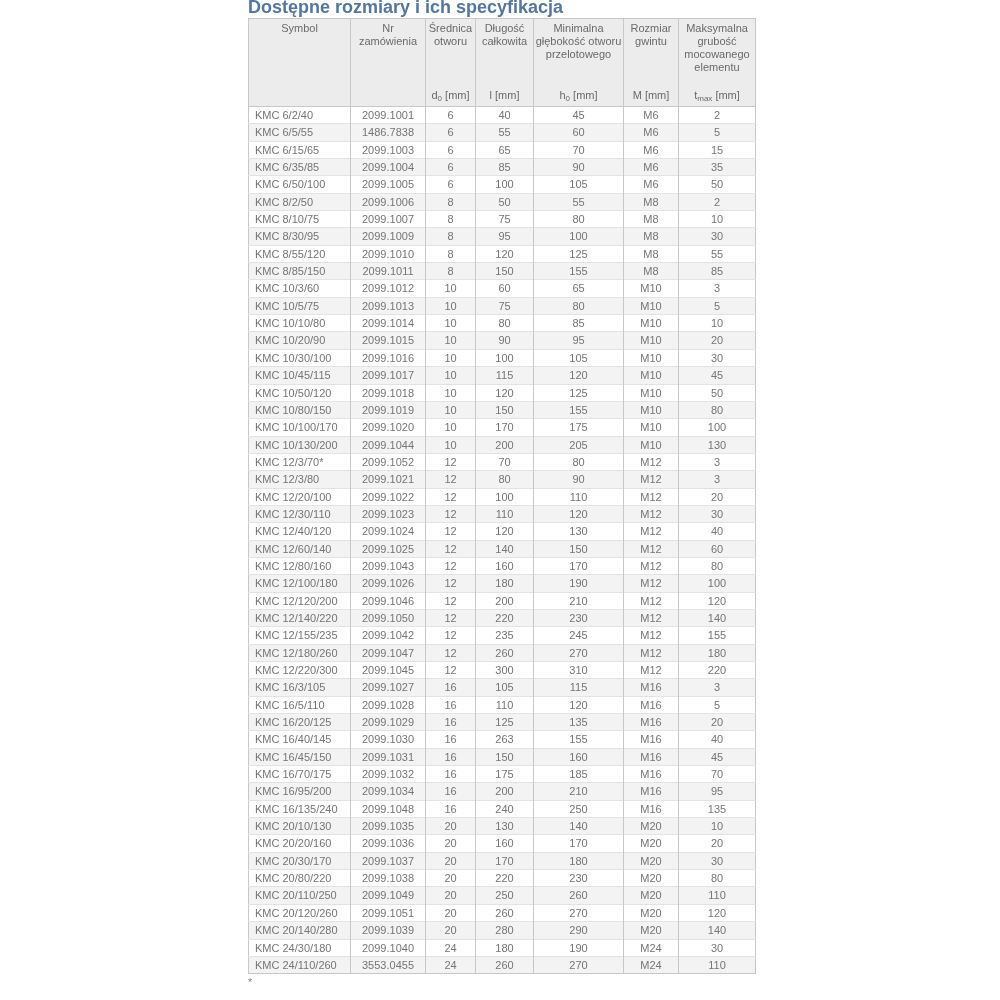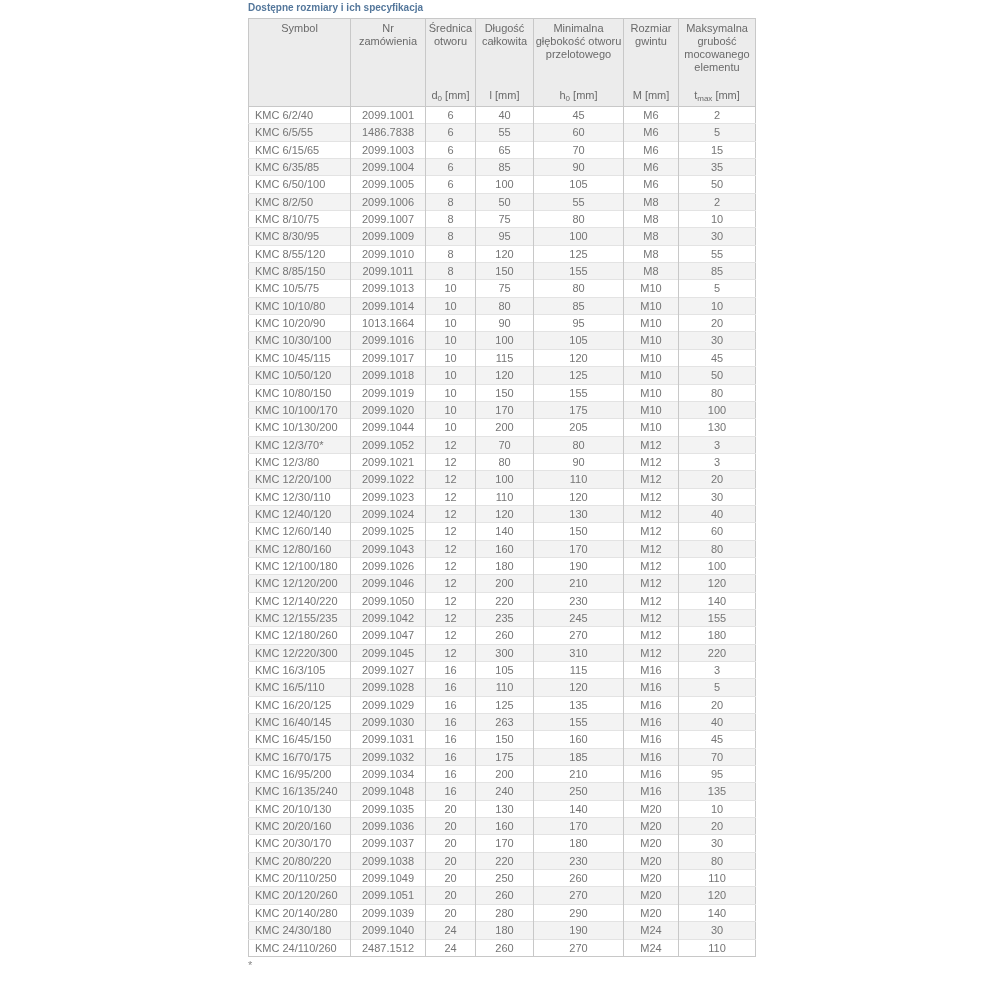--- a/index.html
+++ b/index.html
@@ -15,21 +15,21 @@
     font-family: "Liberation Sans", "DejaVu Sans", sans-serif;
   }
   .content {
     position: absolute;
     left: 248px;
     top: 0;
     width: 507px;
   }
   .title {
     margin: 0 0 3px 0;
-    font-size: 10px;
+    font-size: 18px;
     line-height: 15px;
     font-weight: bold;
     color: #54779b;
   }
   table.spec {
     border-collapse: collapse;
     table-layout: fixed;
     width: 507px;
     border: 1px solid #c8c8c8;
   }
@@ -237,40 +237,49 @@
         <tr>
           <td>KMC 8/85/150</td>
           <td>2099.1011</td>
           <td>8</td>
           <td>150</td>
           <td>155</td>
           <td>M8</td>
           <td>85</td>
         </tr>
         <tr>
+          <td>KMC 10/3/60</td>
+          <td>2099.1012</td>
+          <td>10</td>
+          <td>60</td>
+          <td>65</td>
+          <td>M10</td>
+          <td>3</td>
+        </tr>
+        <tr>
           <td>KMC 10/5/75</td>
           <td>2099.1013</td>
           <td>10</td>
           <td>75</td>
           <td>80</td>
           <td>M10</td>
           <td>5</td>
         </tr>
         <tr>
           <td>KMC 10/10/80</td>
           <td>2099.1014</td>
           <td>10</td>
           <td>80</td>
           <td>85</td>
           <td>M10</td>
           <td>10</td>
         </tr>
         <tr>
           <td>KMC 10/20/90</td>
-          <td>1013.1664</td>
+          <td>2099.1015</td>
           <td>10</td>
           <td>90</td>
           <td>95</td>
           <td>M10</td>
           <td>20</td>
         </tr>
         <tr>
           <td>KMC 10/30/100</td>
           <td>2099.1016</td>
           <td>10</td>
@@ -580,21 +589,21 @@
           <td>KMC 24/30/180</td>
           <td>2099.1040</td>
           <td>24</td>
           <td>180</td>
           <td>190</td>
           <td>M24</td>
           <td>30</td>
         </tr>
         <tr>
           <td>KMC 24/110/260</td>
-          <td>2487.1512</td>
+          <td>3553.0455</td>
           <td>24</td>
           <td>260</td>
           <td>270</td>
           <td>M24</td>
           <td>110</td>
         </tr>
       </tbody>
   </table>
 
   <div class="footnote">

